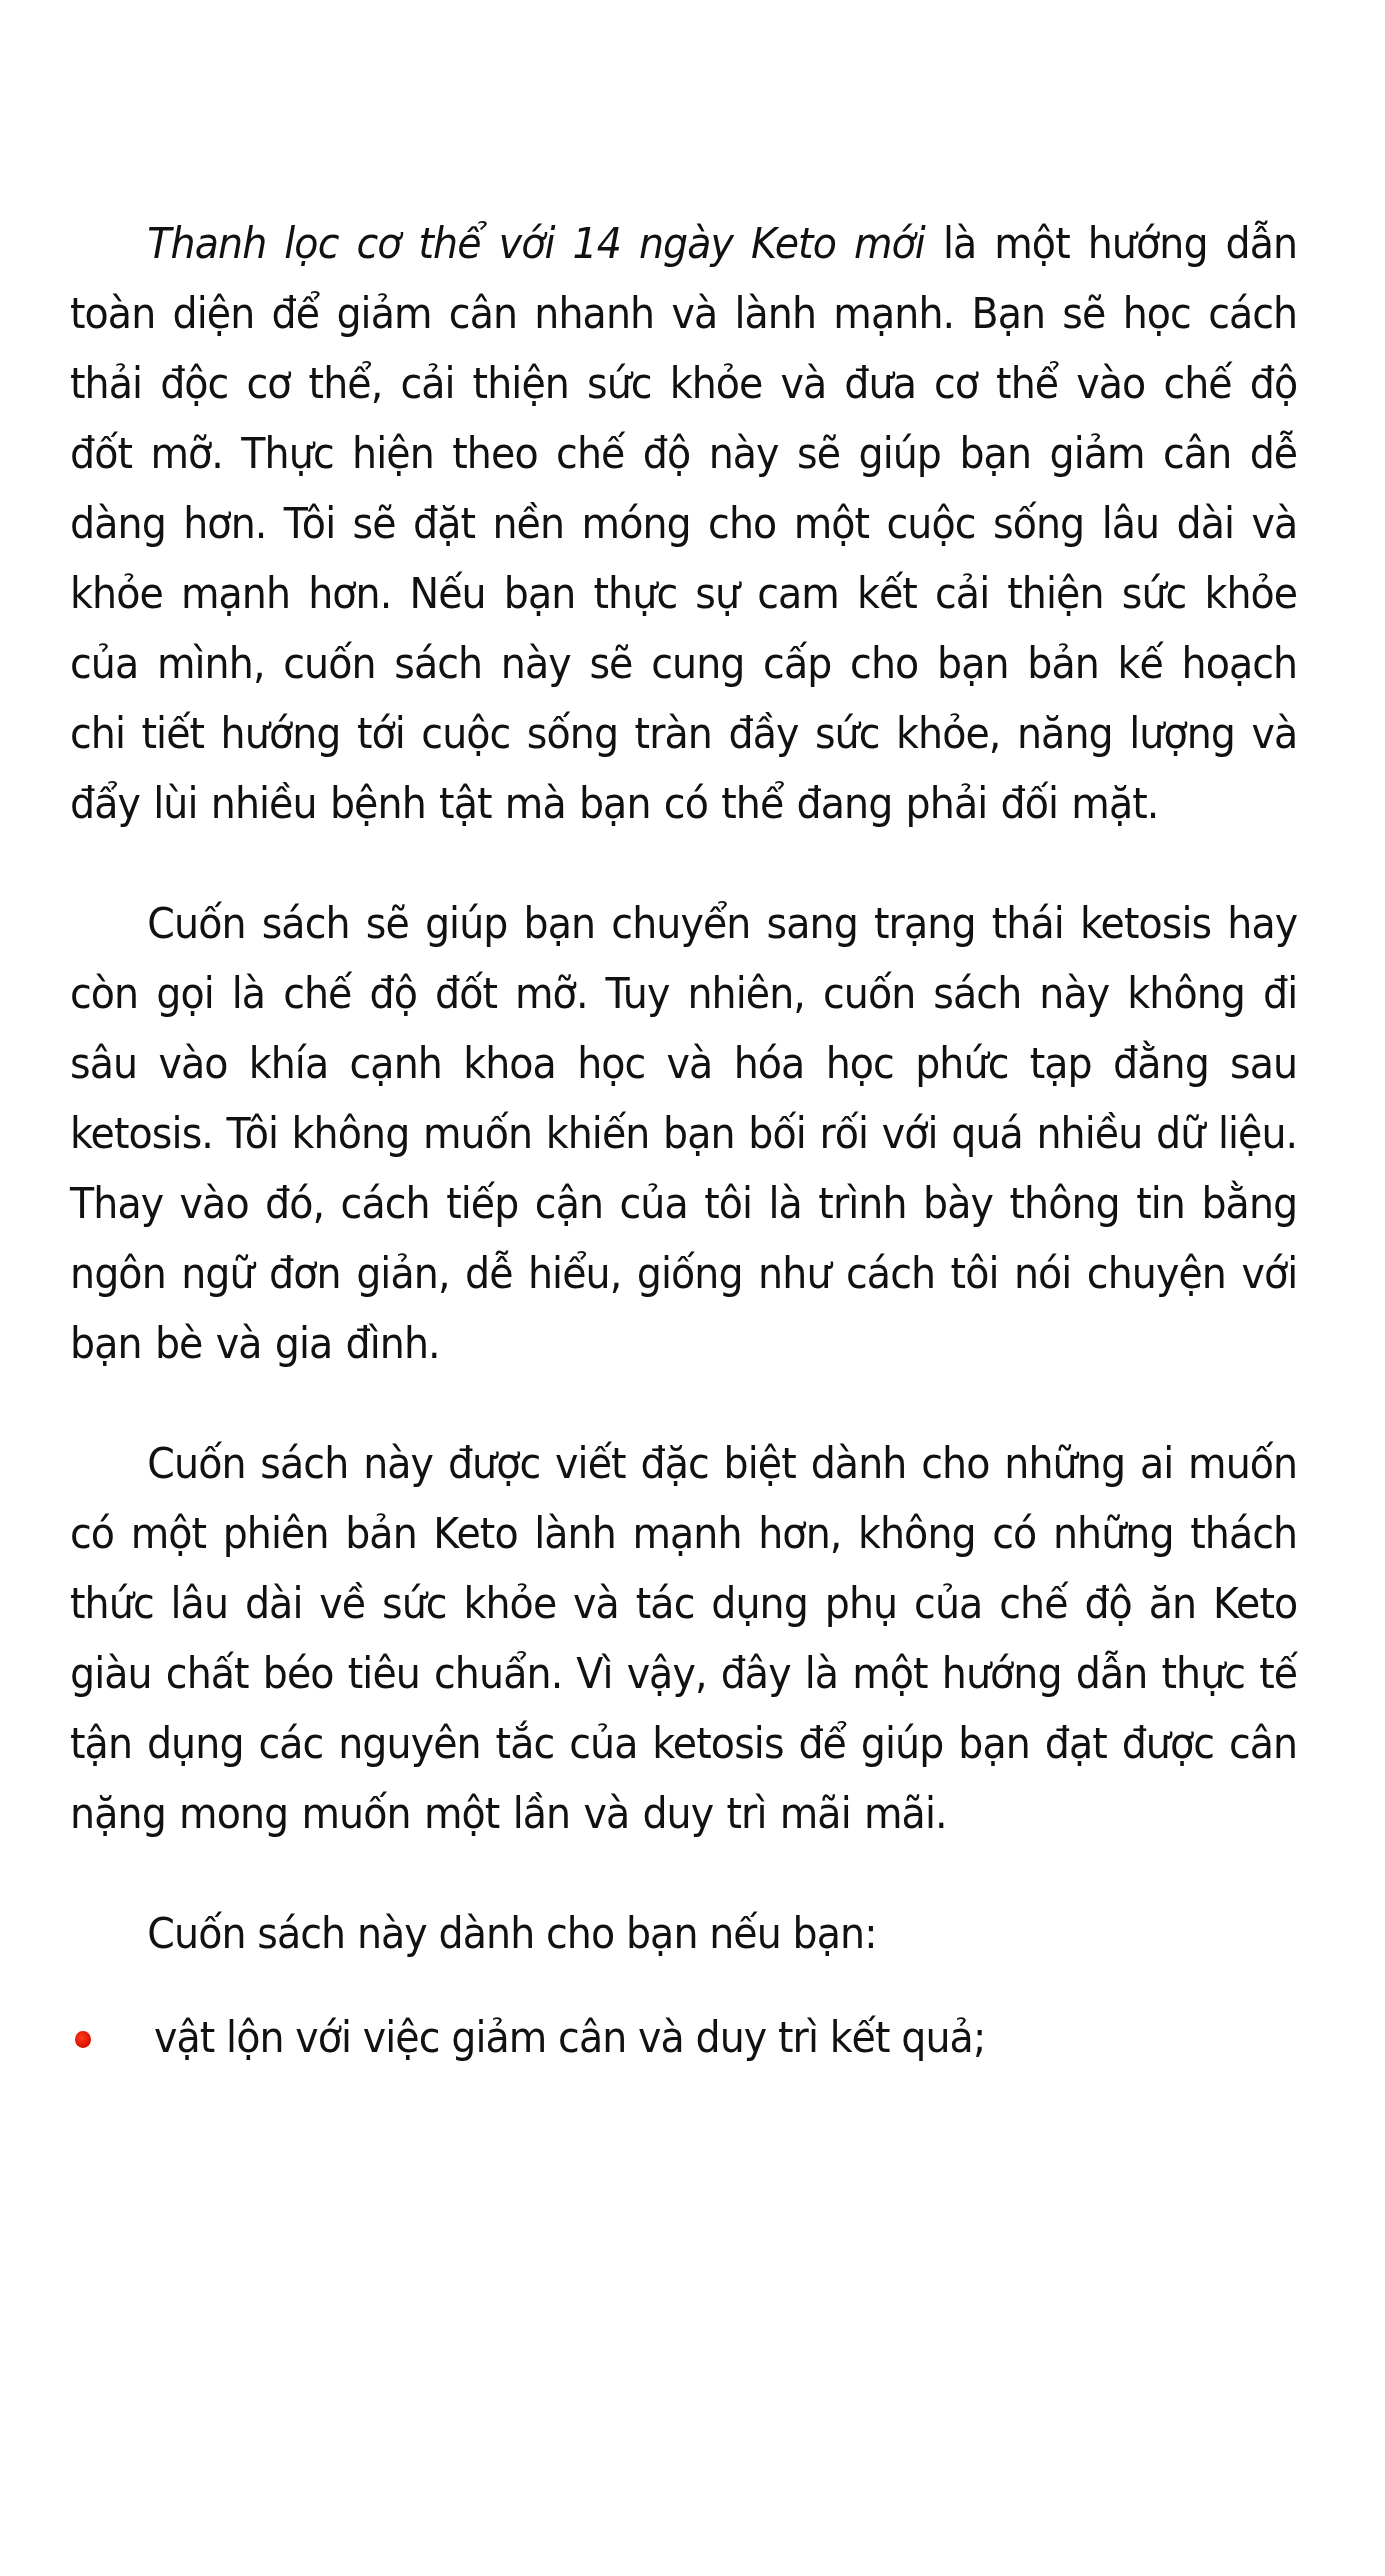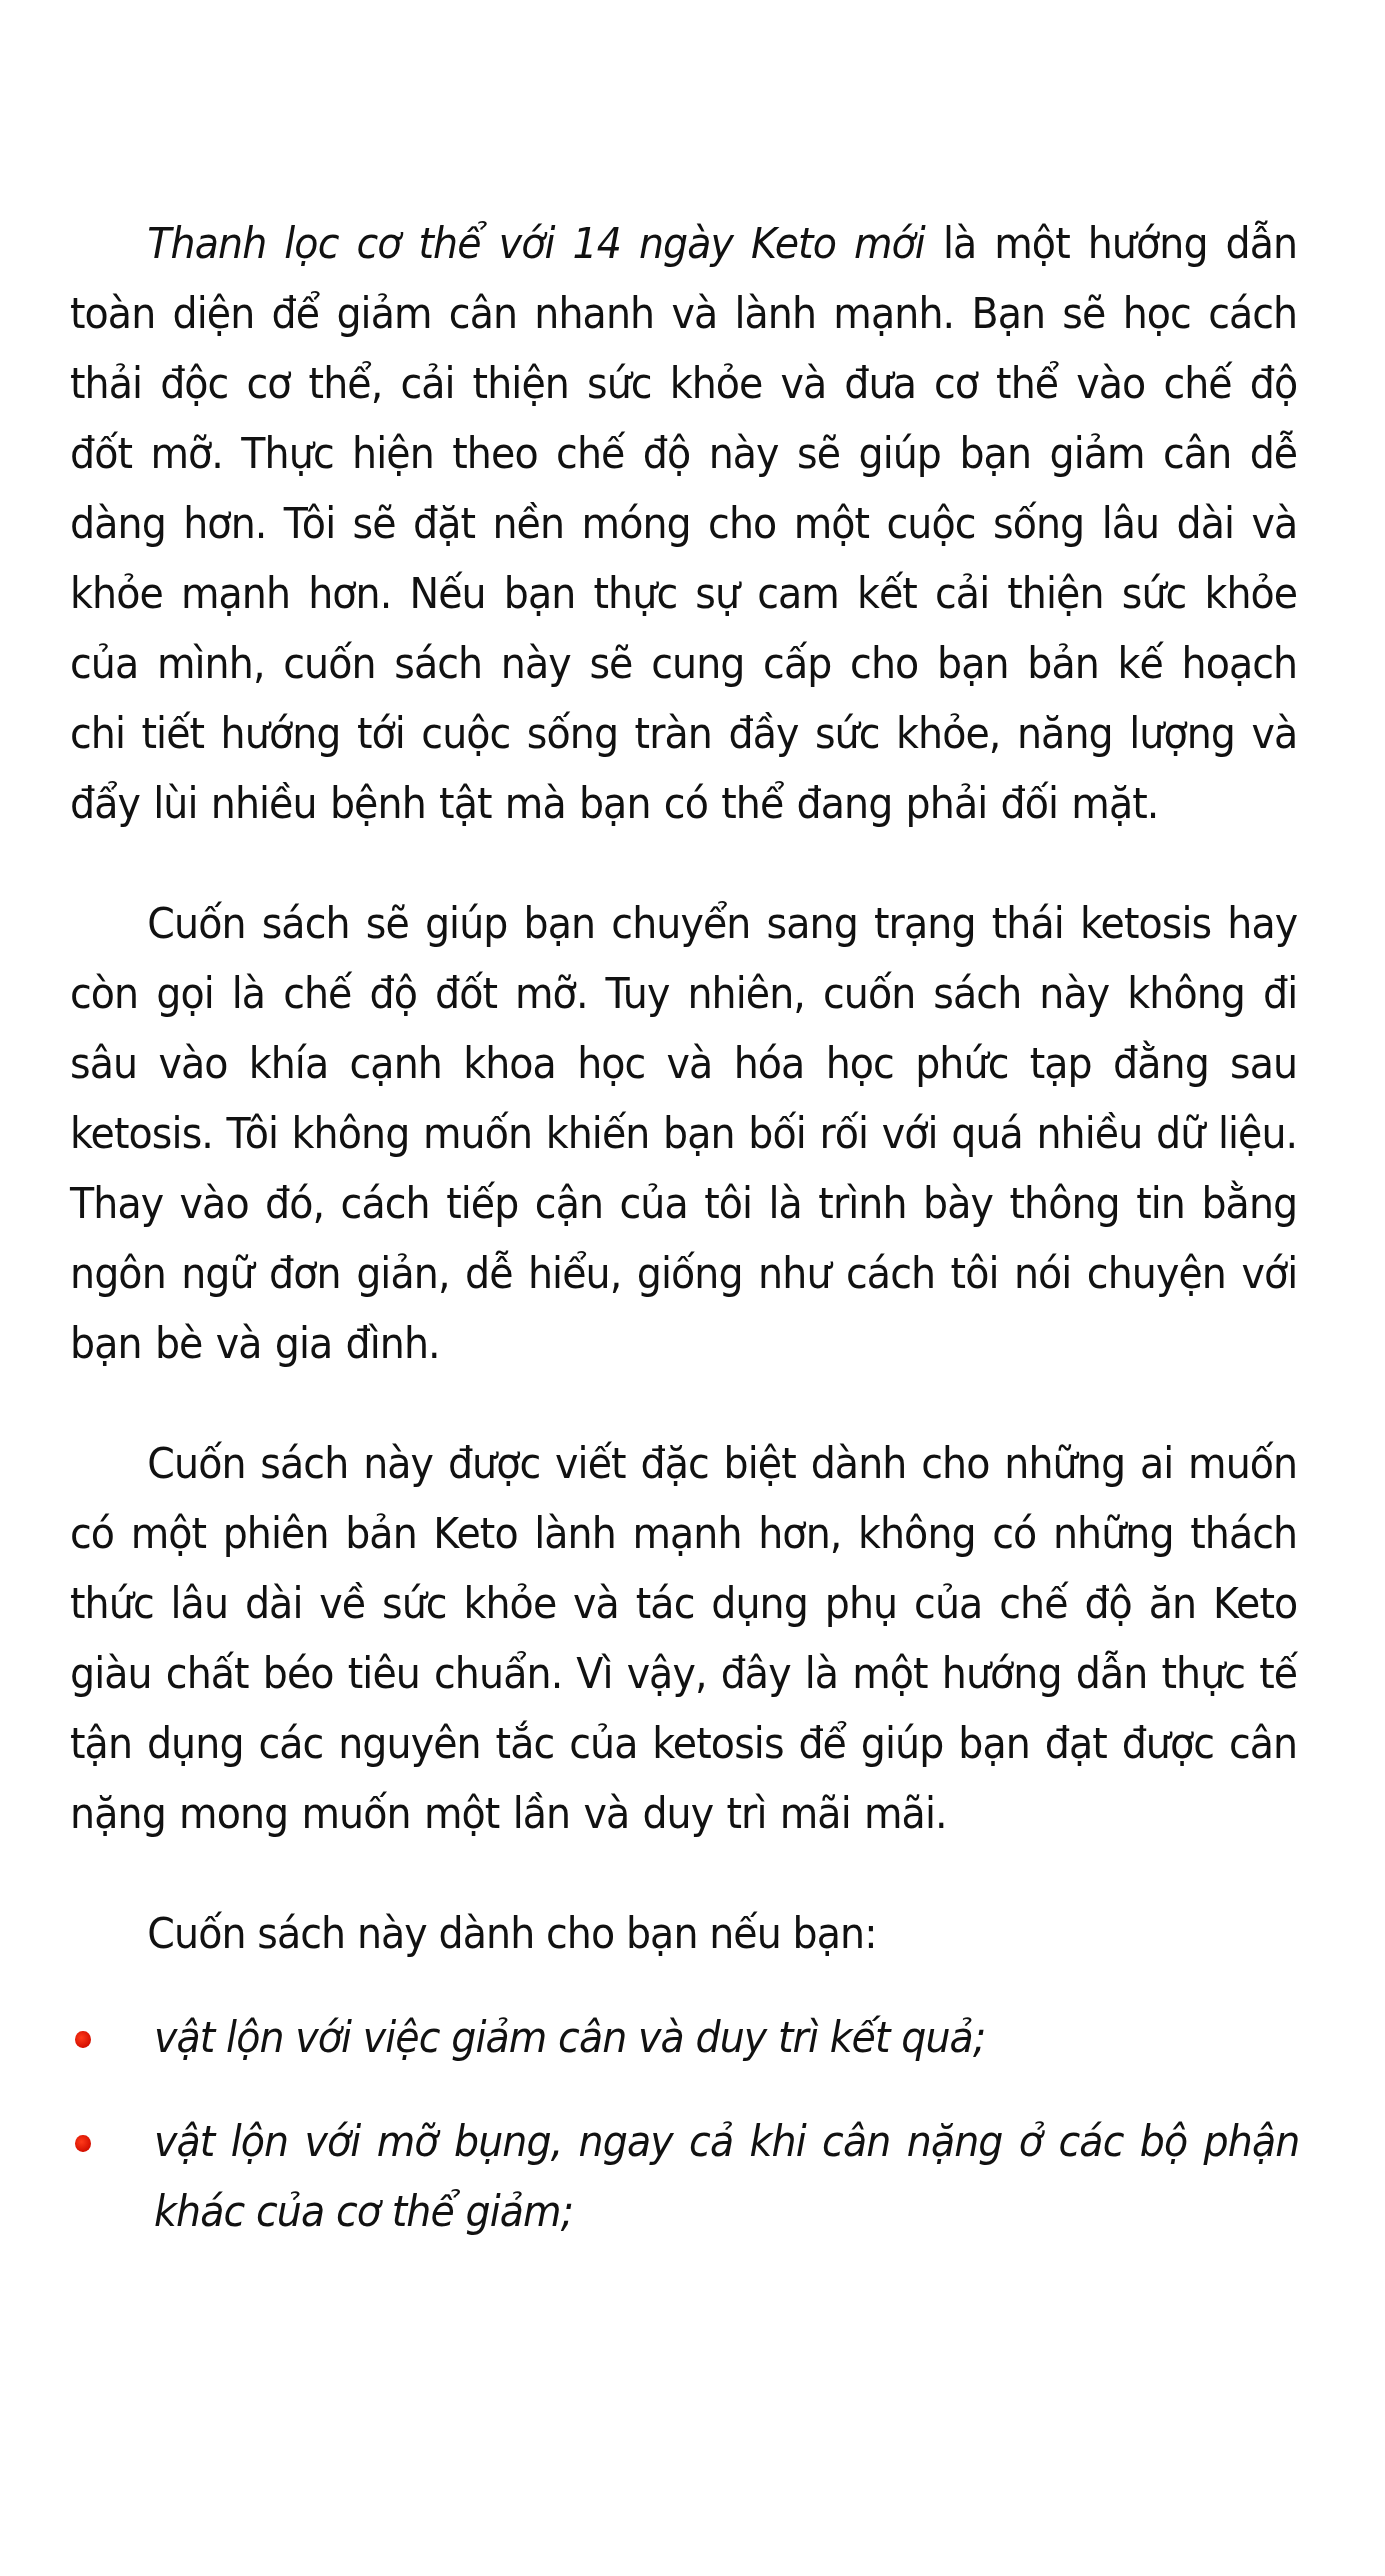--- a/index.html
+++ b/index.html
@@ -47,21 +47,20 @@
     }
     .bullets {
       list-style: none;
       margin: 34px 0 0 0;
       padding: 0;
     }
     .bullet {
       position: relative;
       padding-left: 84px;
       margin-bottom: 34px;
-      font-style: italic;
     }
     .bullet-dot {
       position: absolute;
       left: 5.2px;
       top: 29px;
       width: 15.5px;
       height: 17px;
       border-radius: 50%;
       background: radial-gradient(circle at 40% 40%, #ff3a1a, #d40f00 70%);
     }
@@ -86,19 +85,15 @@
 
   <p class="para">Cuốn sách này được viết đặc biệt dành cho những ai muốn có một phiên bản Keto lành mạnh hơn, không có những thách thức lâu dài về sức khỏe và tác dụng phụ của chế độ ăn Keto giàu chất béo tiêu chuẩn. Vì vậy, đây là một hướng dẫn thực tế tận dụng các nguyên tắc của ketosis để giúp bạn đạt được cân nặng mong muốn một lần và duy trì mãi mãi.</p>
 
   <p class="intro">Cuốn sách này dành cho bạn nếu bạn:</p>
 
   <ul class="bullets">
     <li class="bullet">
       <span class="bullet-dot"></span>
       <span class="bullet-text">vật lộn với việc giảm cân và duy trì kết quả;</span>
     </li>
-    <li class="bullet">
-      <span class="bullet-dot"></span>
-      <span class="bullet-text">vật lộn với mỡ bụng, ngay cả khi cân nặng ở các bộ phận khác của cơ thể giảm;</span>
-    </li>
   </ul>
 </div>
 
 
 </body></html>

